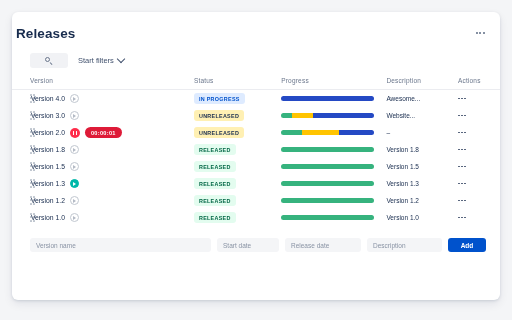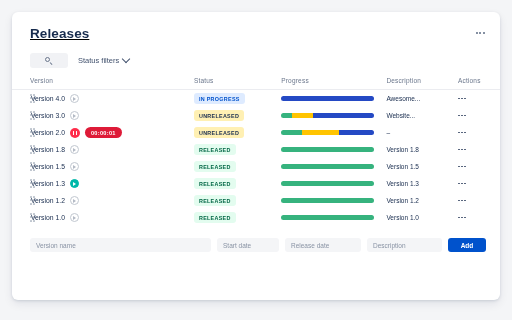--- a/index.html
+++ b/index.html
@@ -13,22 +13,21 @@
   .card{
     position:absolute;left:12px;top:12px;
     width:488px;height:288px;
     background:#ffffff;border-radius:6px;
     box-shadow:0 1px 3px rgba(9,30,66,.13),0 4px 10px rgba(9,30,66,.08);
     box-sizing:border-box;
     overflow:hidden;
   }
   .card-head{
     position:relative;
-    padding:14px 16px 0 18px;
-    text-decoration:underline;
+    padding:14px 16px 0 4px;
   }
   .page-title{
     font-size:13.5px;font-weight:bold;color:#172b4d;
     letter-spacing:.1px;margin:0;
   }
   .more-menu{
     position:absolute;right:12px;top:14px;
     width:16px;height:14px;display:flex;align-items:center;
     justify-content:center;gap:1.5px;cursor:pointer;border-radius:3px;
   }
@@ -157,21 +156,21 @@
       <i></i>
       <i></i>
     </div>
   </div>
 
   <div class="toolbar">
     <div class="search-box">
       <span class="search-ico"></span>
     </div>
     <div class="qf">
-      <span class="qf-label">Status filters</span>
+      <span class="qf-label">Start filters</span>
       <span class="chev"></span>
     </div>
   </div>
 
   <table>
     <colgroup>
       <col class="c-handle">
         <col class="c-ver">
         <col class="c-stat">
       <col class="c-prog">

